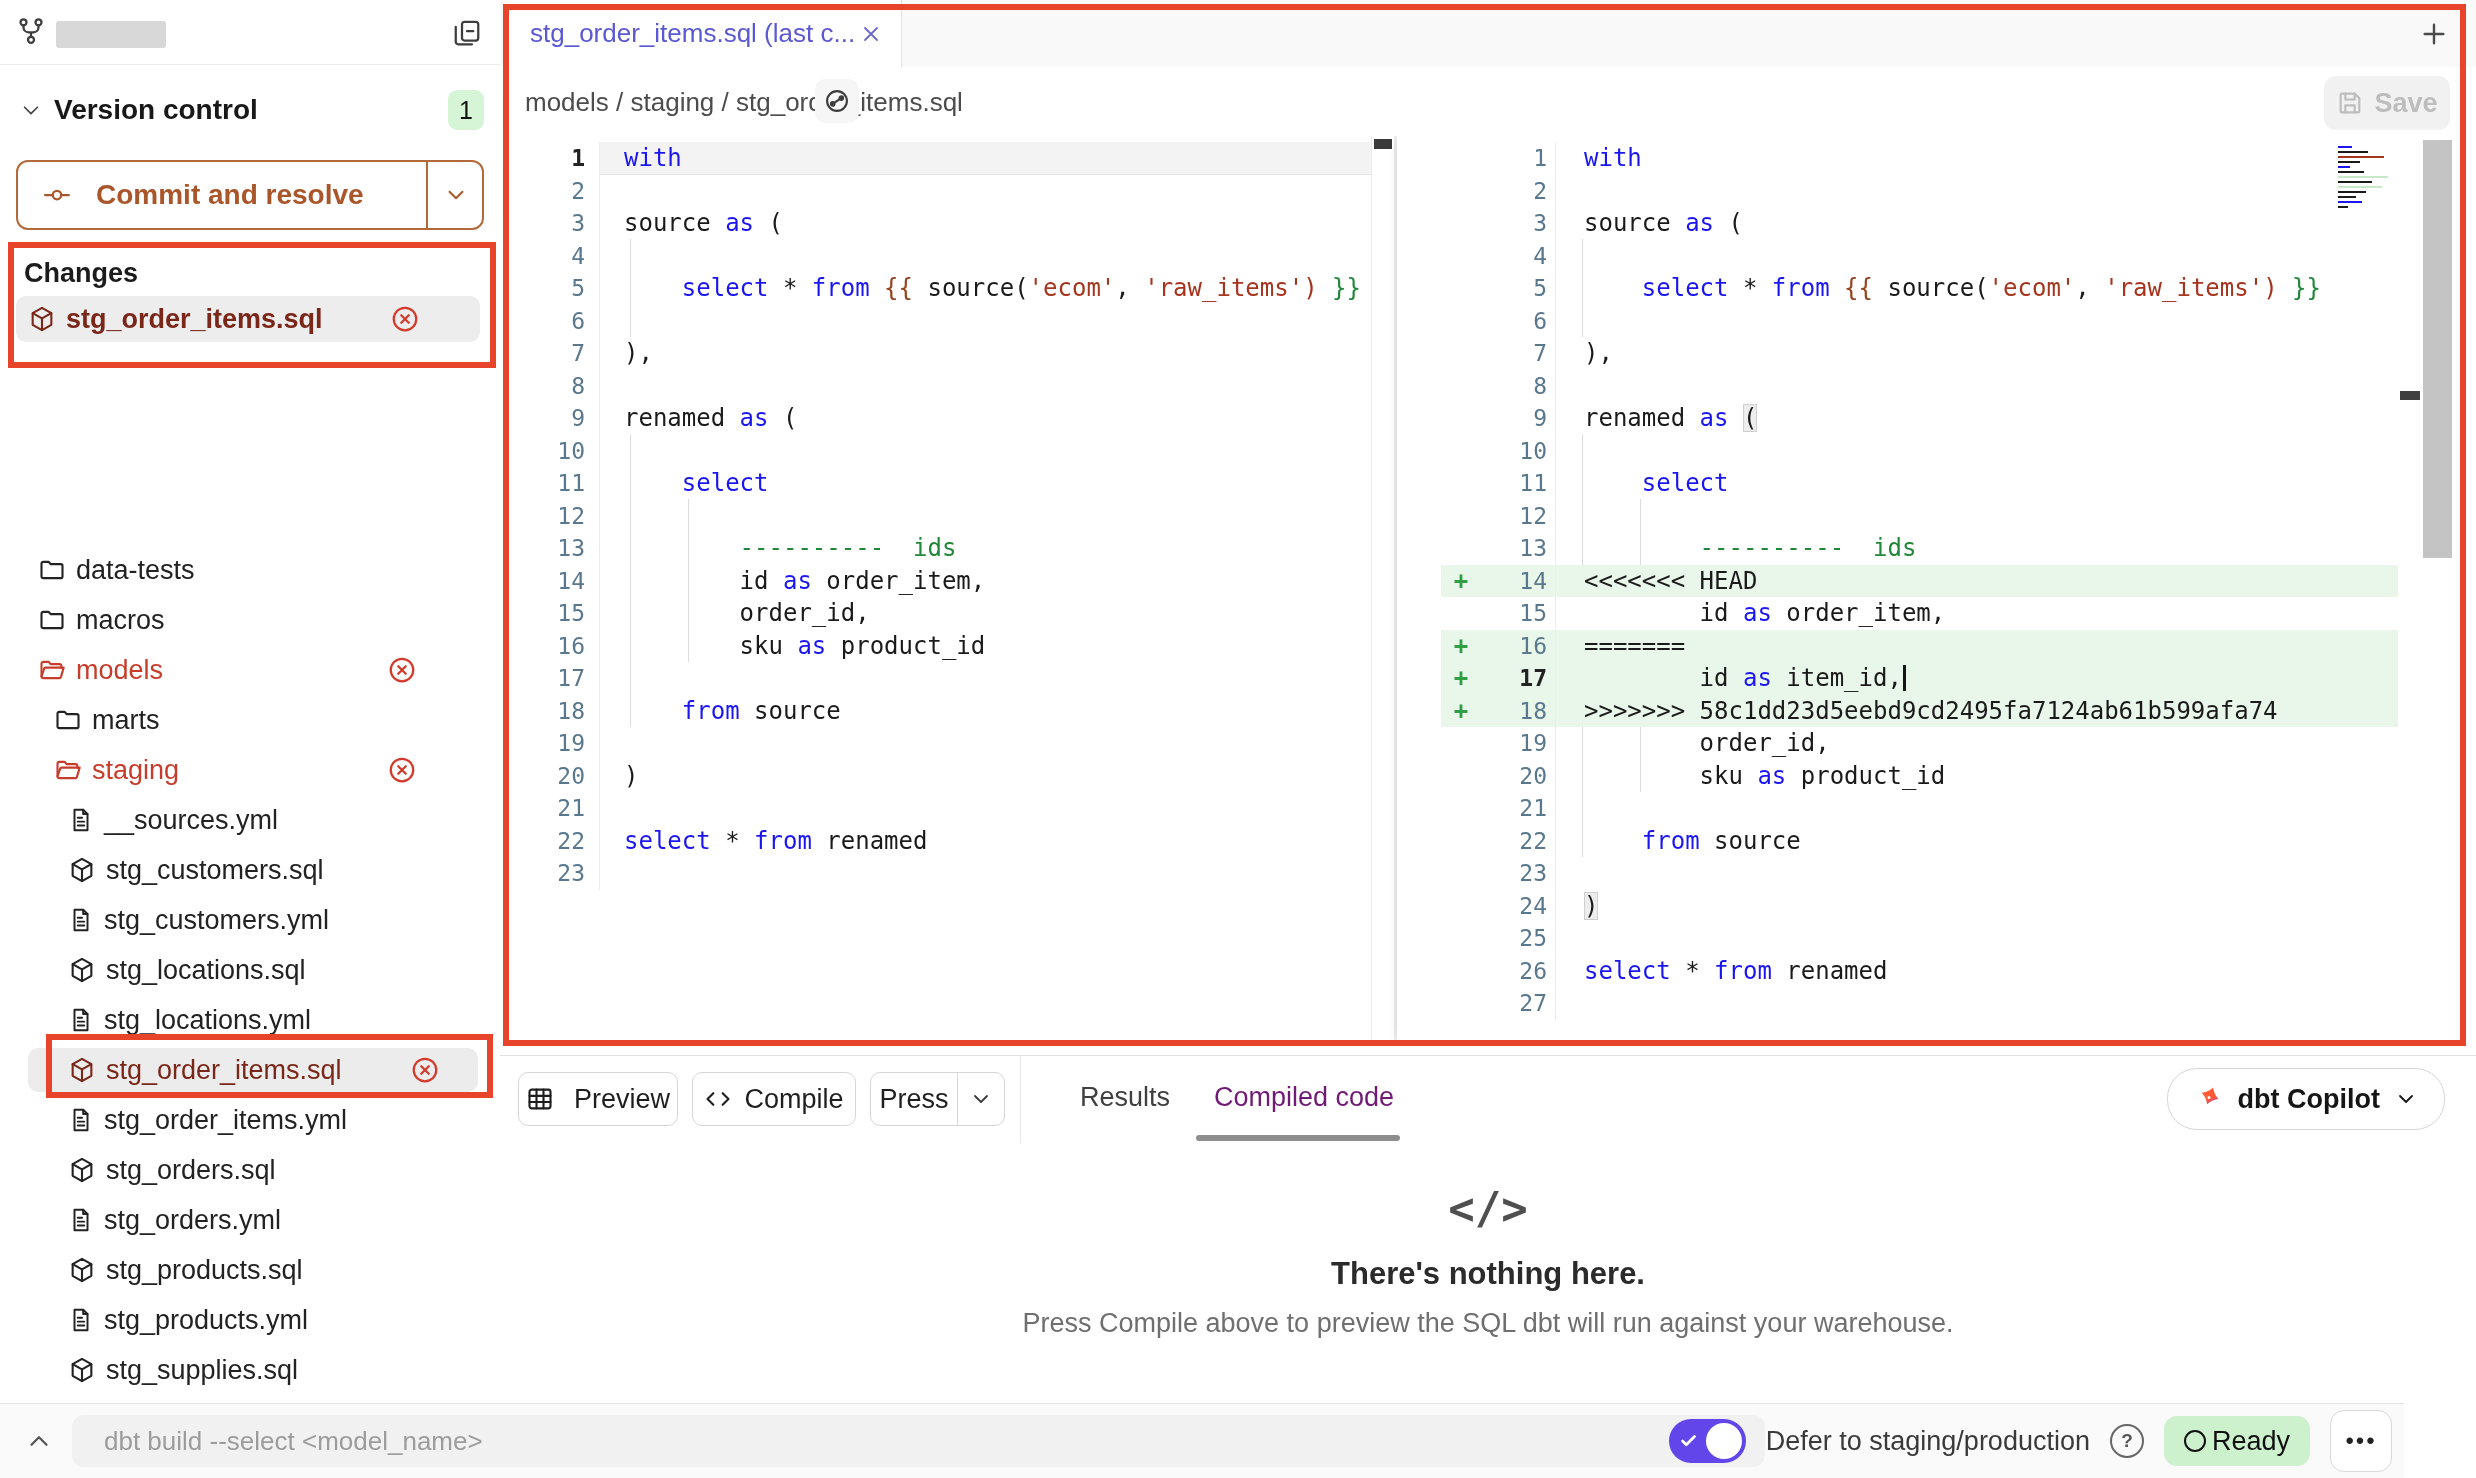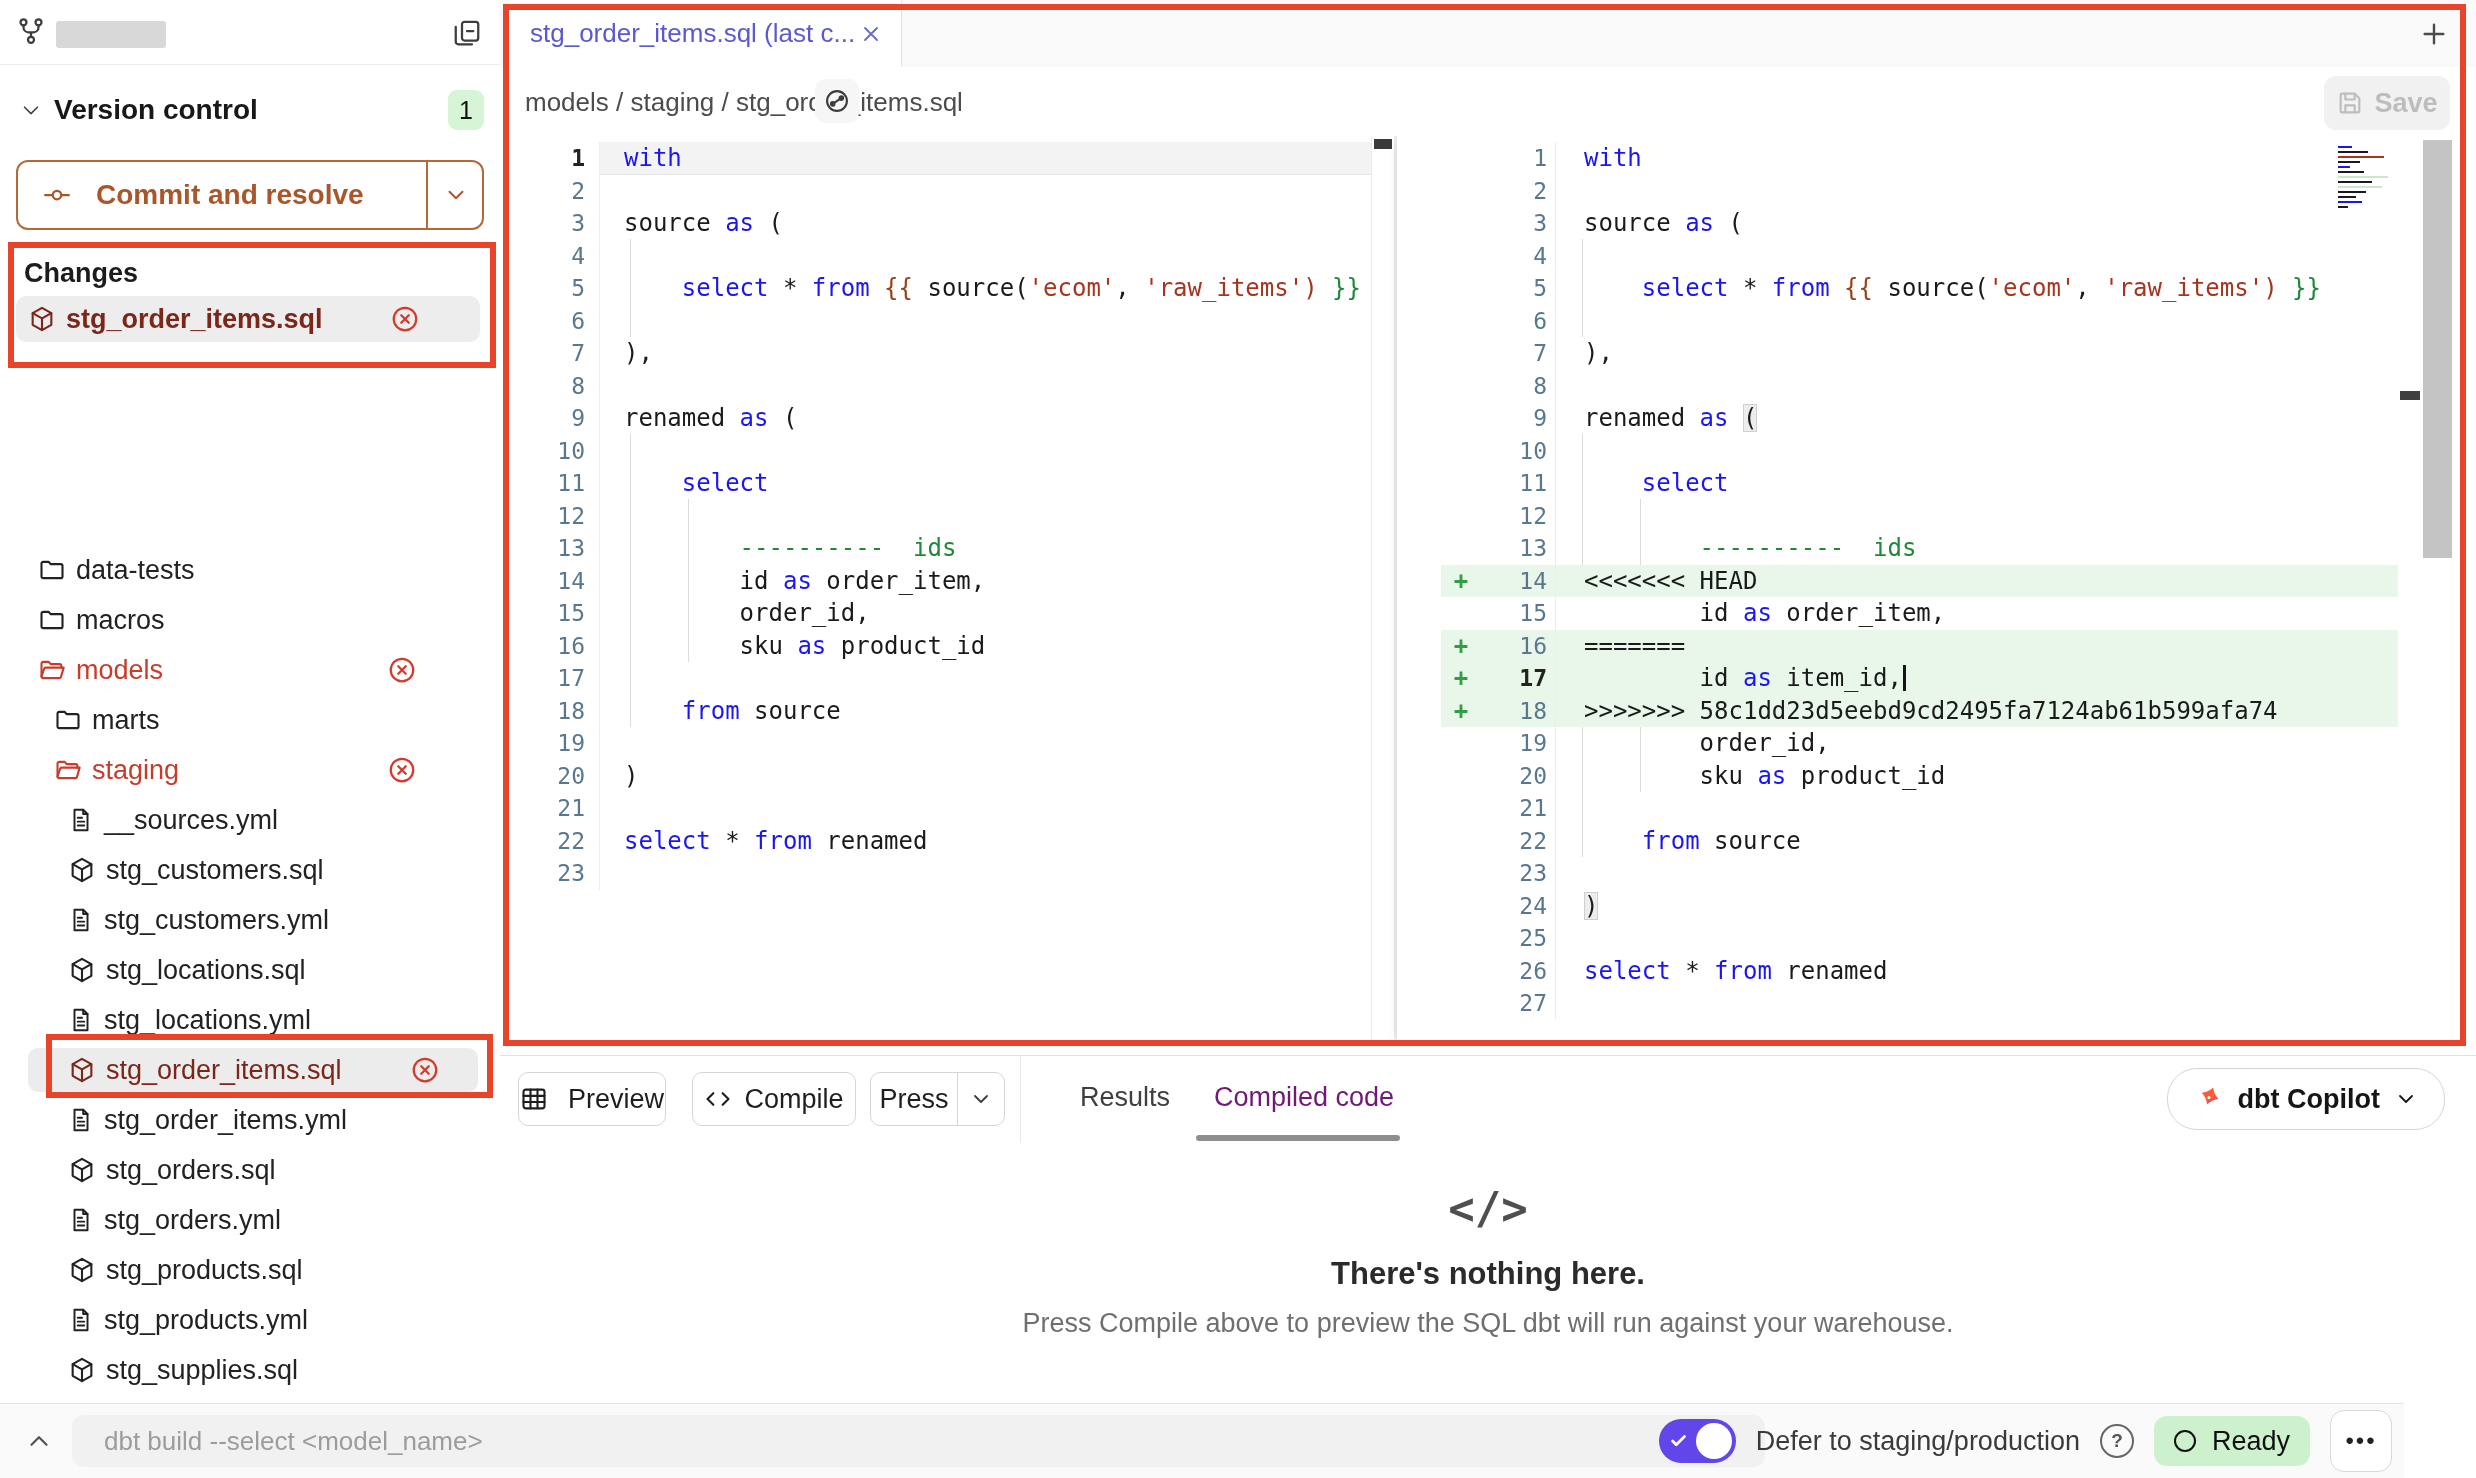--- a/index.html
+++ b/index.html
@@ -96,21 +96,21 @@
   .rtrack{position:absolute;left:1898px;top:0;bottom:0;width:25px;background:#fff;}
   .rtrack .thumb{position:absolute;left:2px;top:255px;width:20px;height:9px;background:#3f3f3f;}
   .rbar{position:absolute;left:1923px;top:4px;width:29px;height:418px;background:#c4c4c4;}
   .minimap{position:absolute;left:1836px;top:7px;width:58px;height:108px;}
   .minimap i{display:block;height:2px;margin:3px 0 0 2px;background:#888;}
 
   
   .toolbar{position:absolute;left:0;top:1055px;right:0;height:88px;border-top:1px solid #e3e3e3;background:#fff;}
   .tbtn{position:absolute;top:16px;height:54px;border:1px solid #d6d6d6;border-radius:10px;background:#fff;
         display:flex;align-items:center;justify-content:center;gap:12px;font-size:27px;color:#1e1e1e;box-sizing:border-box;}
-  .btn-preview{left:18px;width:148px;gap:20px;}
+  .btn-preview{left:18px;width:160px;gap:20px;}
   .btn-compile{left:192px;width:164px;}
   .lint-group{position:absolute;left:370px;top:16px;height:54px;display:flex;border:1px solid #d6d6d6;border-radius:10px;
               background:#fff;box-sizing:border-box;}
   .lint-main{width:86px;display:flex;align-items:center;justify-content:center;font-size:27px;border-right:1px solid #d6d6d6;}
   .lint-chev{width:46px;display:flex;align-items:center;justify-content:center;color:#3c3c3c;}
   .tb-div{position:absolute;left:520px;top:0;bottom:0;width:1px;background:#e8e8e8;}
   .otab{position:absolute;top:26px;font-size:27px;color:#701a75;}
   .otab.results{left:580px;color:#3f3f3f;}
   .otab.compiled{left:714px;font-weight:500;}
   .otab-underline{position:absolute;left:696px;top:79px;width:204px;height:6px;background:#8e8e8e;border-radius:3px;}
@@ -130,21 +130,21 @@
   .sb-input{position:absolute;left:72px;top:11px;width:1693px;height:52px;background:#f1f1f1;border-radius:12px;
             display:flex;align-items:center;}
   .sb-input .ph{margin-left:32px;font-size:26px;color:#9c9c9c;}
   .sb-right{position:absolute;right:12px;top:0;height:74px;display:flex;align-items:center;gap:20px;}
   .toggle{position:relative;width:77px;height:44px;border-radius:22px;background:#6246ea;}
   .toggle .knob{position:absolute;right:4px;top:4px;width:36px;height:36px;border-radius:50%;background:#fff;}
   .toggle .chk{position:absolute;left:9px;top:11px;color:#fff;}
   .defer-label{font-size:27px;color:#3a3a3a;}
   .help{width:30px;height:30px;border:2px solid #666;border-radius:50%;color:#555;font-size:19px;font-weight:700;
         display:flex;align-items:center;justify-content:center;}
-  .ready{height:50px;padding:0 20px;border-radius:13px;background:#cdf0cd;display:flex;align-items:center;gap:16px;
+  .ready{height:50px;padding:0 20px;border-radius:13px;background:#cdf0cd;display:flex;align-items:center;gap:6px;
          font-size:27px;color:#111;font-weight:500;}
   .ready .rdot{width:22px;height:22px;border:2.5px solid #111;border-radius:50%;box-sizing:border-box;}
   .dots{width:62px;height:62px;border:1px solid #d9d9d9;border-radius:14px;background:#fff;display:flex;align-items:center;
         justify-content:center;font-size:24px;letter-spacing:2px;color:#222;box-sizing:border-box;}
 
   
   .ann{position:absolute;border:6px solid #e8432b;box-sizing:border-box;pointer-events:none;z-index:50;}
   .ann-editor{left:503px;top:4px;width:1963px;height:1042px;}
   .ann-changes{left:8px;top:242px;width:488px;height:126px;}
   .ann-file{left:46px;top:1034px;width:447px;height:64px;}

